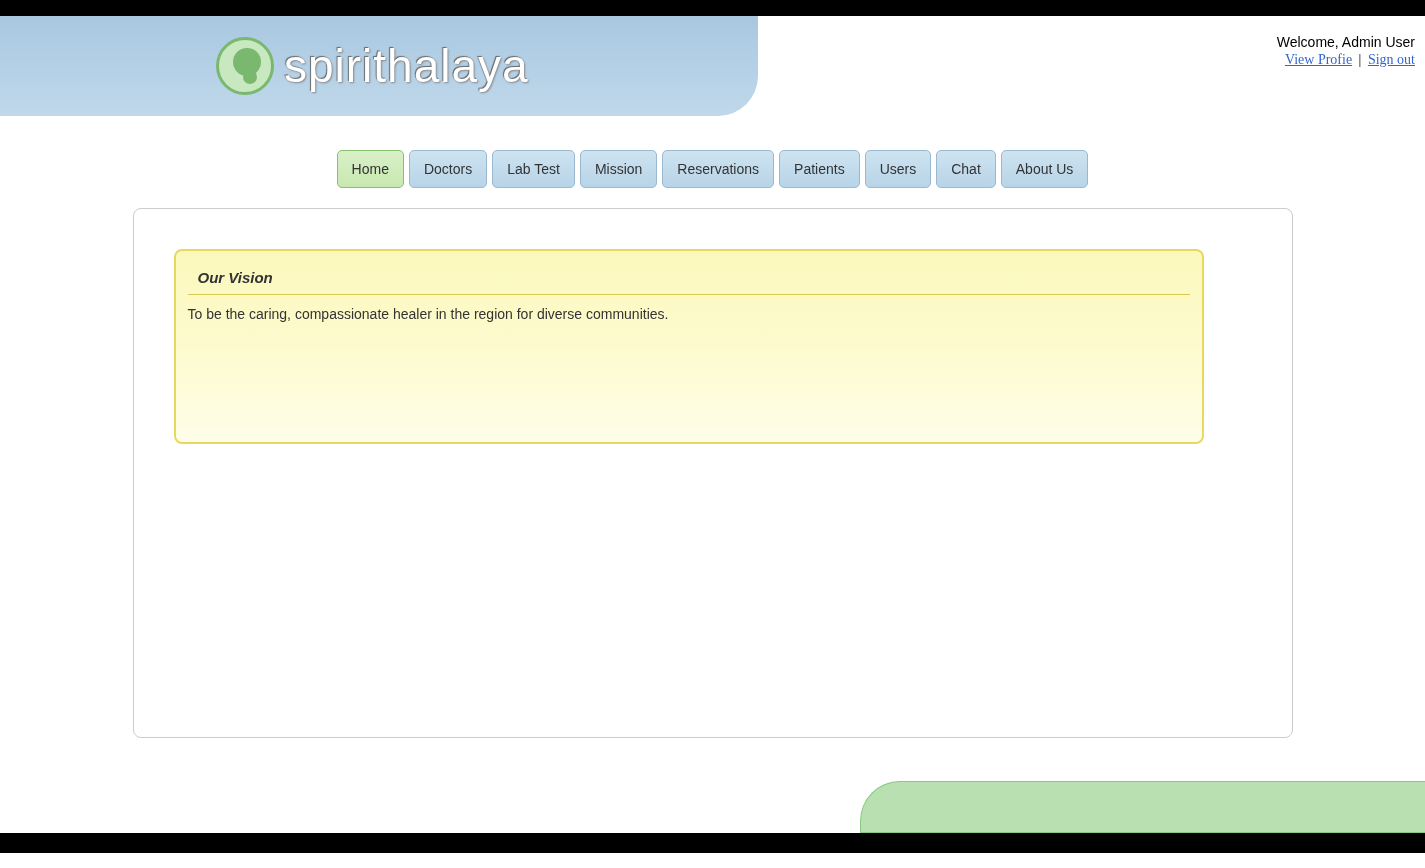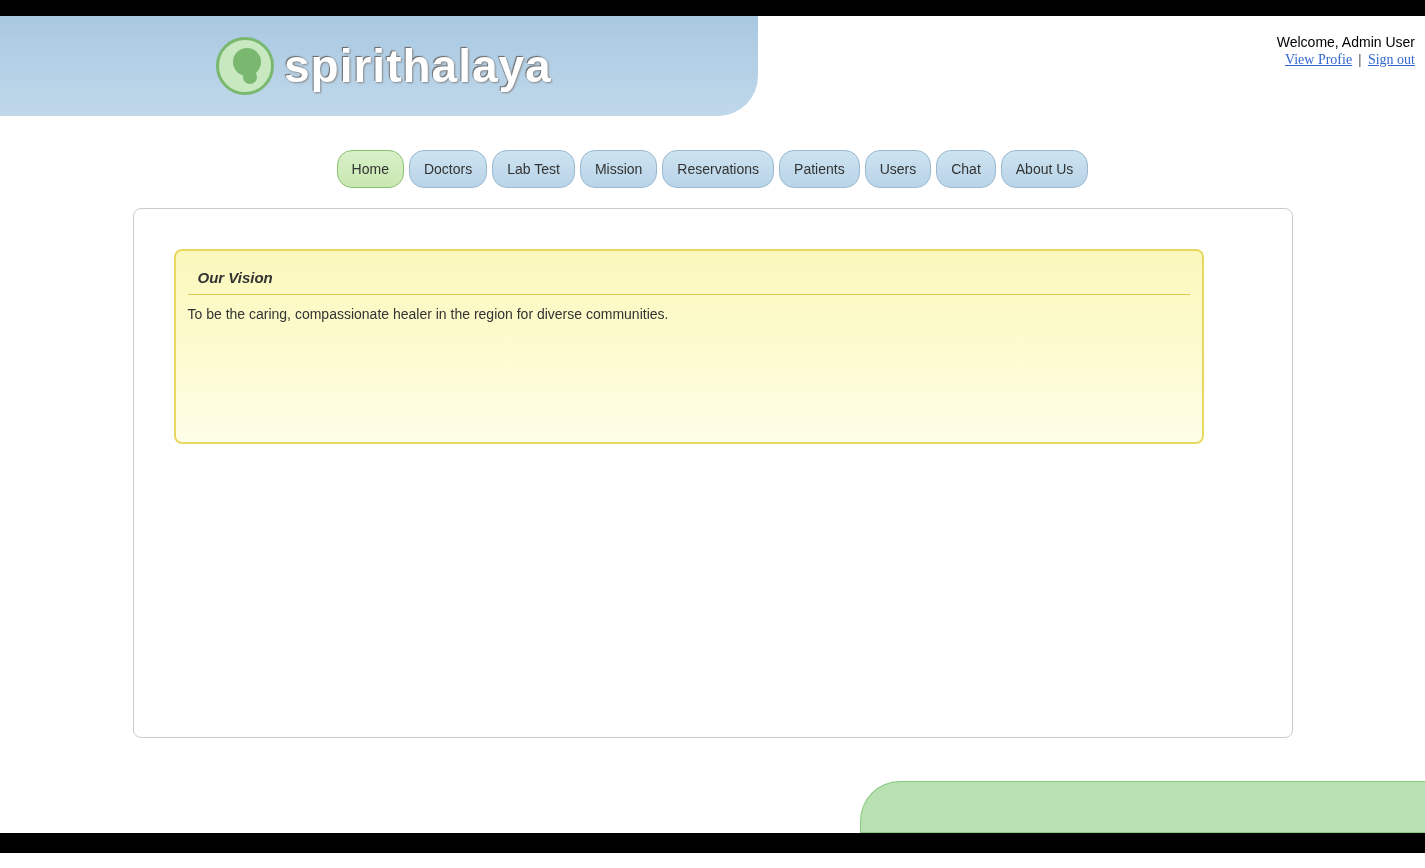--- a/index.html
+++ b/index.html
@@ -60,21 +60,21 @@
       position: absolute;
       width: 14px;
       height: 14px;
       background: #7ab870;
       border-radius: 50%;
       bottom: 8px;
       right: 14px;
     }
     .site-name {
       font-size: 46px;
-      font-weight: bold;
+      font-weight: normal;
       color: #fff;
       text-shadow: 1px 1px 2px #888, -1px -1px 1px #666;
       letter-spacing: 1px;
     }
     .user-info {
       position: absolute;
       right: 10px;
       top: 18px;
       text-align: right;
       font-size: 14px;
@@ -97,21 +97,21 @@
       display: flex;
       justify-content: center;
       margin-top: 34px;
       gap: 5px;
     }
     .nav-bar .nav-btn {
       padding: 10px 14px;
       font-size: 14px;
       color: #333;
       border: 1px solid #9ab8d0;
-      border-radius: 15px;
+      border-radius: 5px;
       background: linear-gradient(to bottom, #cde3f0 0%, #b8d4e8 100%);
       cursor: pointer;
       font-family: Arial, sans-serif;
     }
     .nav-bar .nav-btn.active {
       background: linear-gradient(to bottom, #d8f0c8 0%, #c8e8b0 100%);
       border: 1px solid #88c070;
     }
     .content-area {
       width: 1160px;

